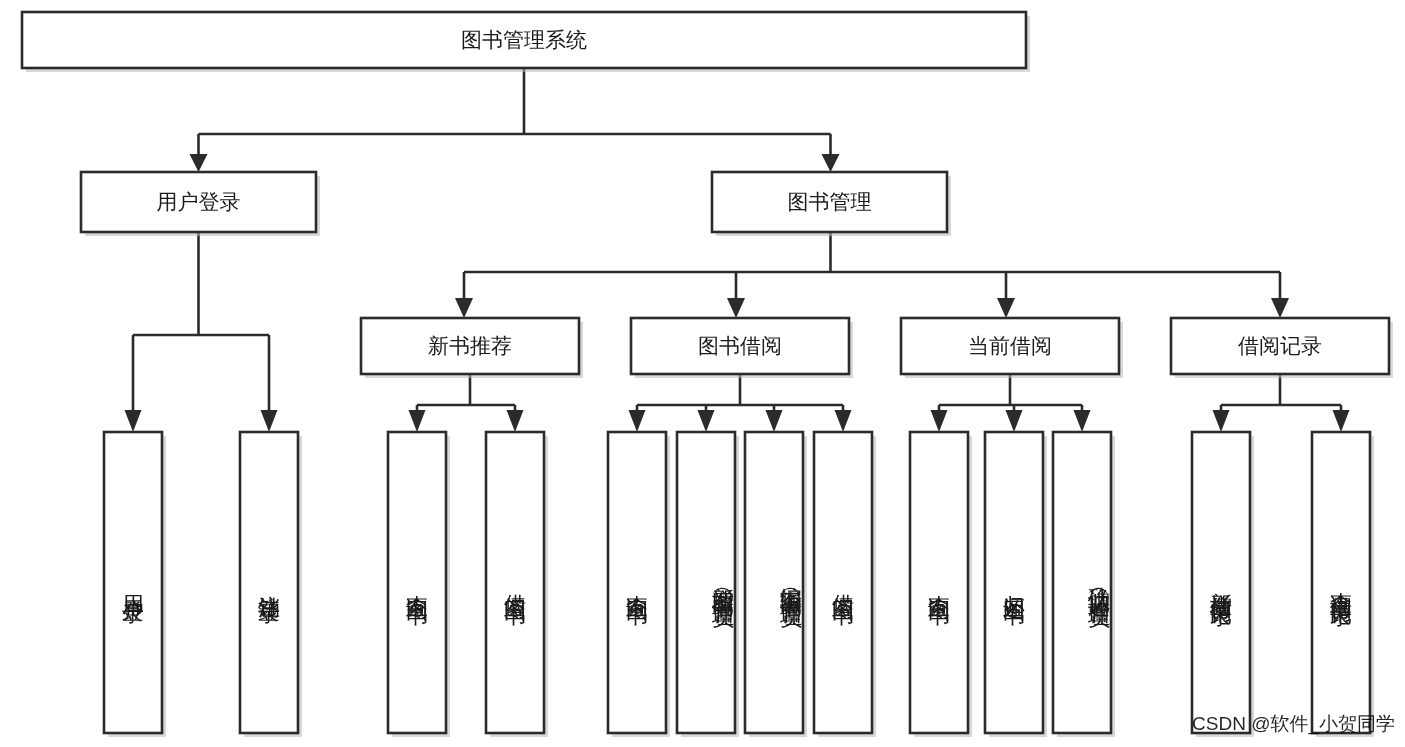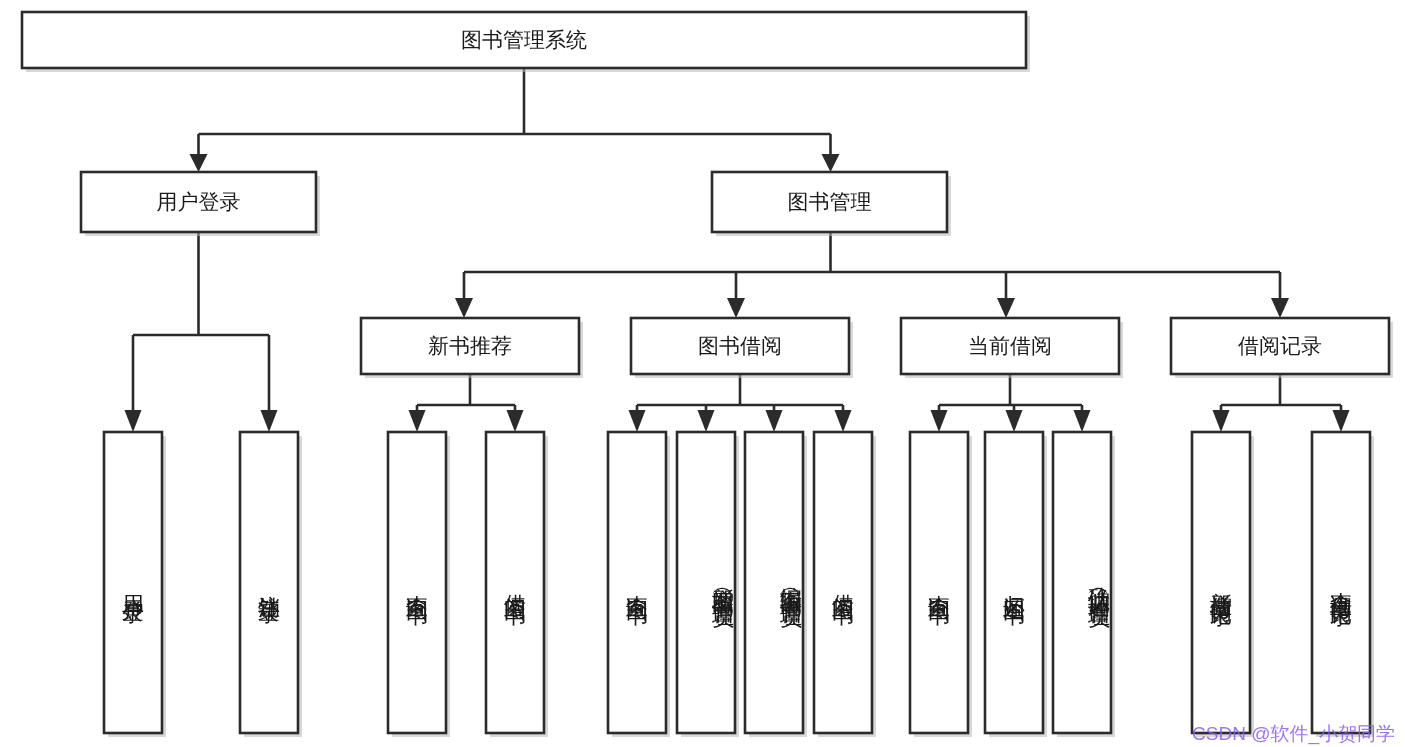--- a/index.html
+++ b/index.html
@@ -61,24 +61,24 @@
     letter-spacing: 3px;
     display: flex;
     align-items: center;
     justify-content: center;
     text-align: center;
     pointer-events: none;
   }
   .watermark {
     position: absolute;
     right: 10px;
-    bottom: 0;
+    bottom: 10px;
     font-family: "Liberation Sans", "DejaVu Sans", sans-serif;
     font-size: 19px;
-    color: #8b5cf6;
+    color: #000000;
     opacity: 0.85;
     white-space: nowrap;
   }
 </style>
 </head>
 <body>
 
 <div id="canvas">
 
   <svg class="diagram" viewBox="0 0 1405 747">

